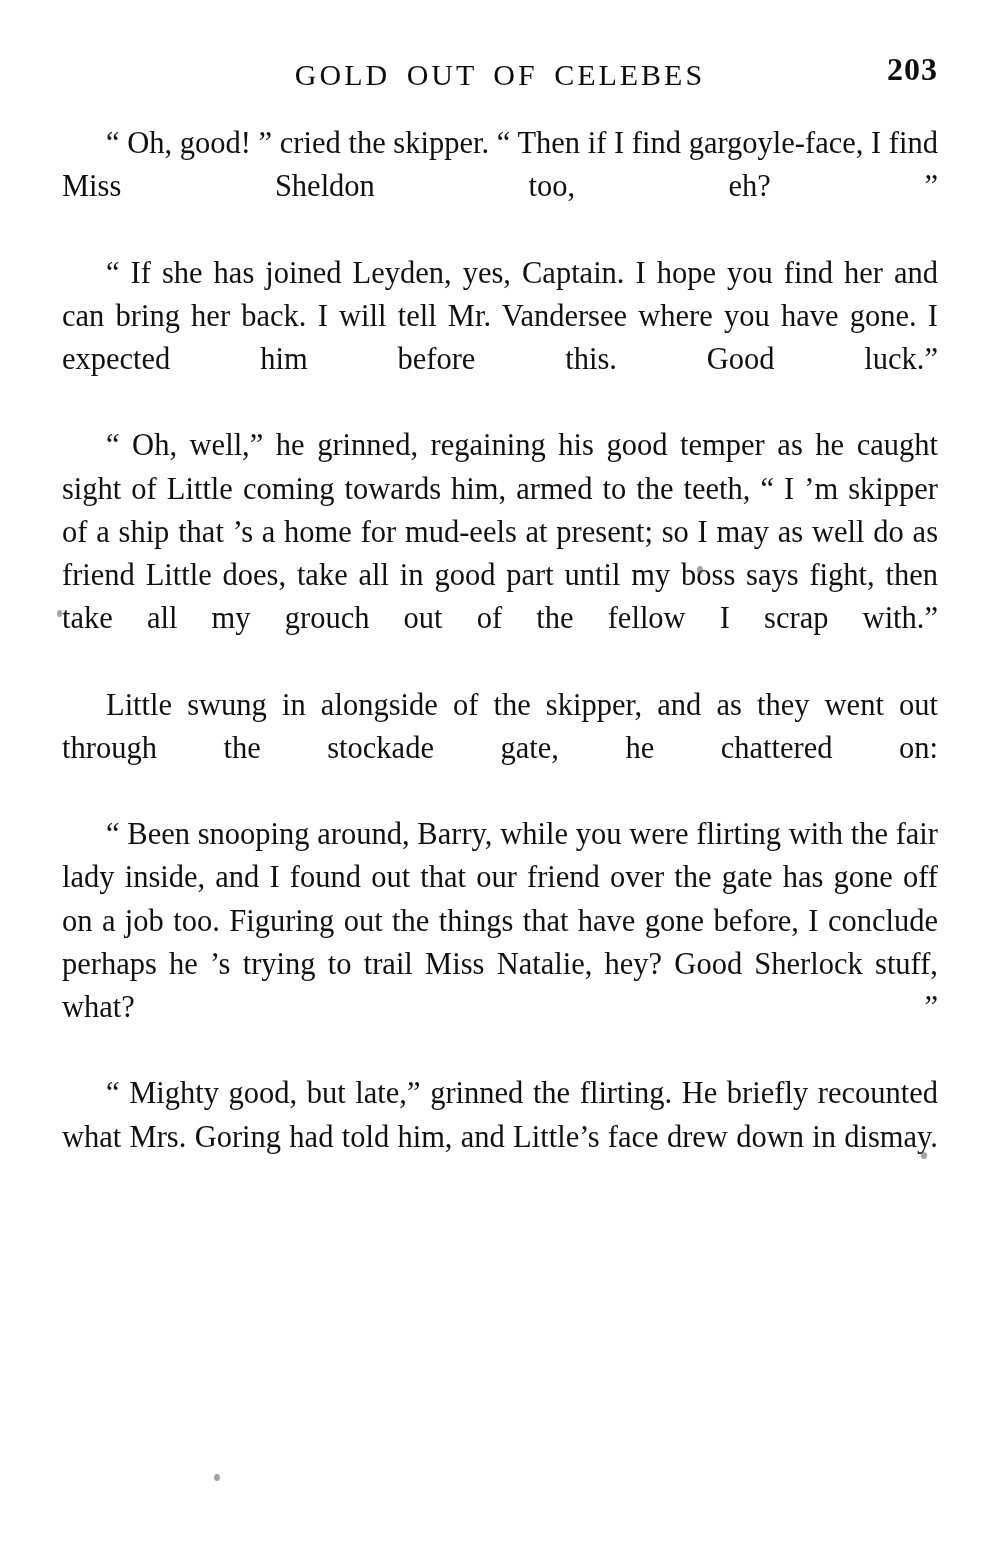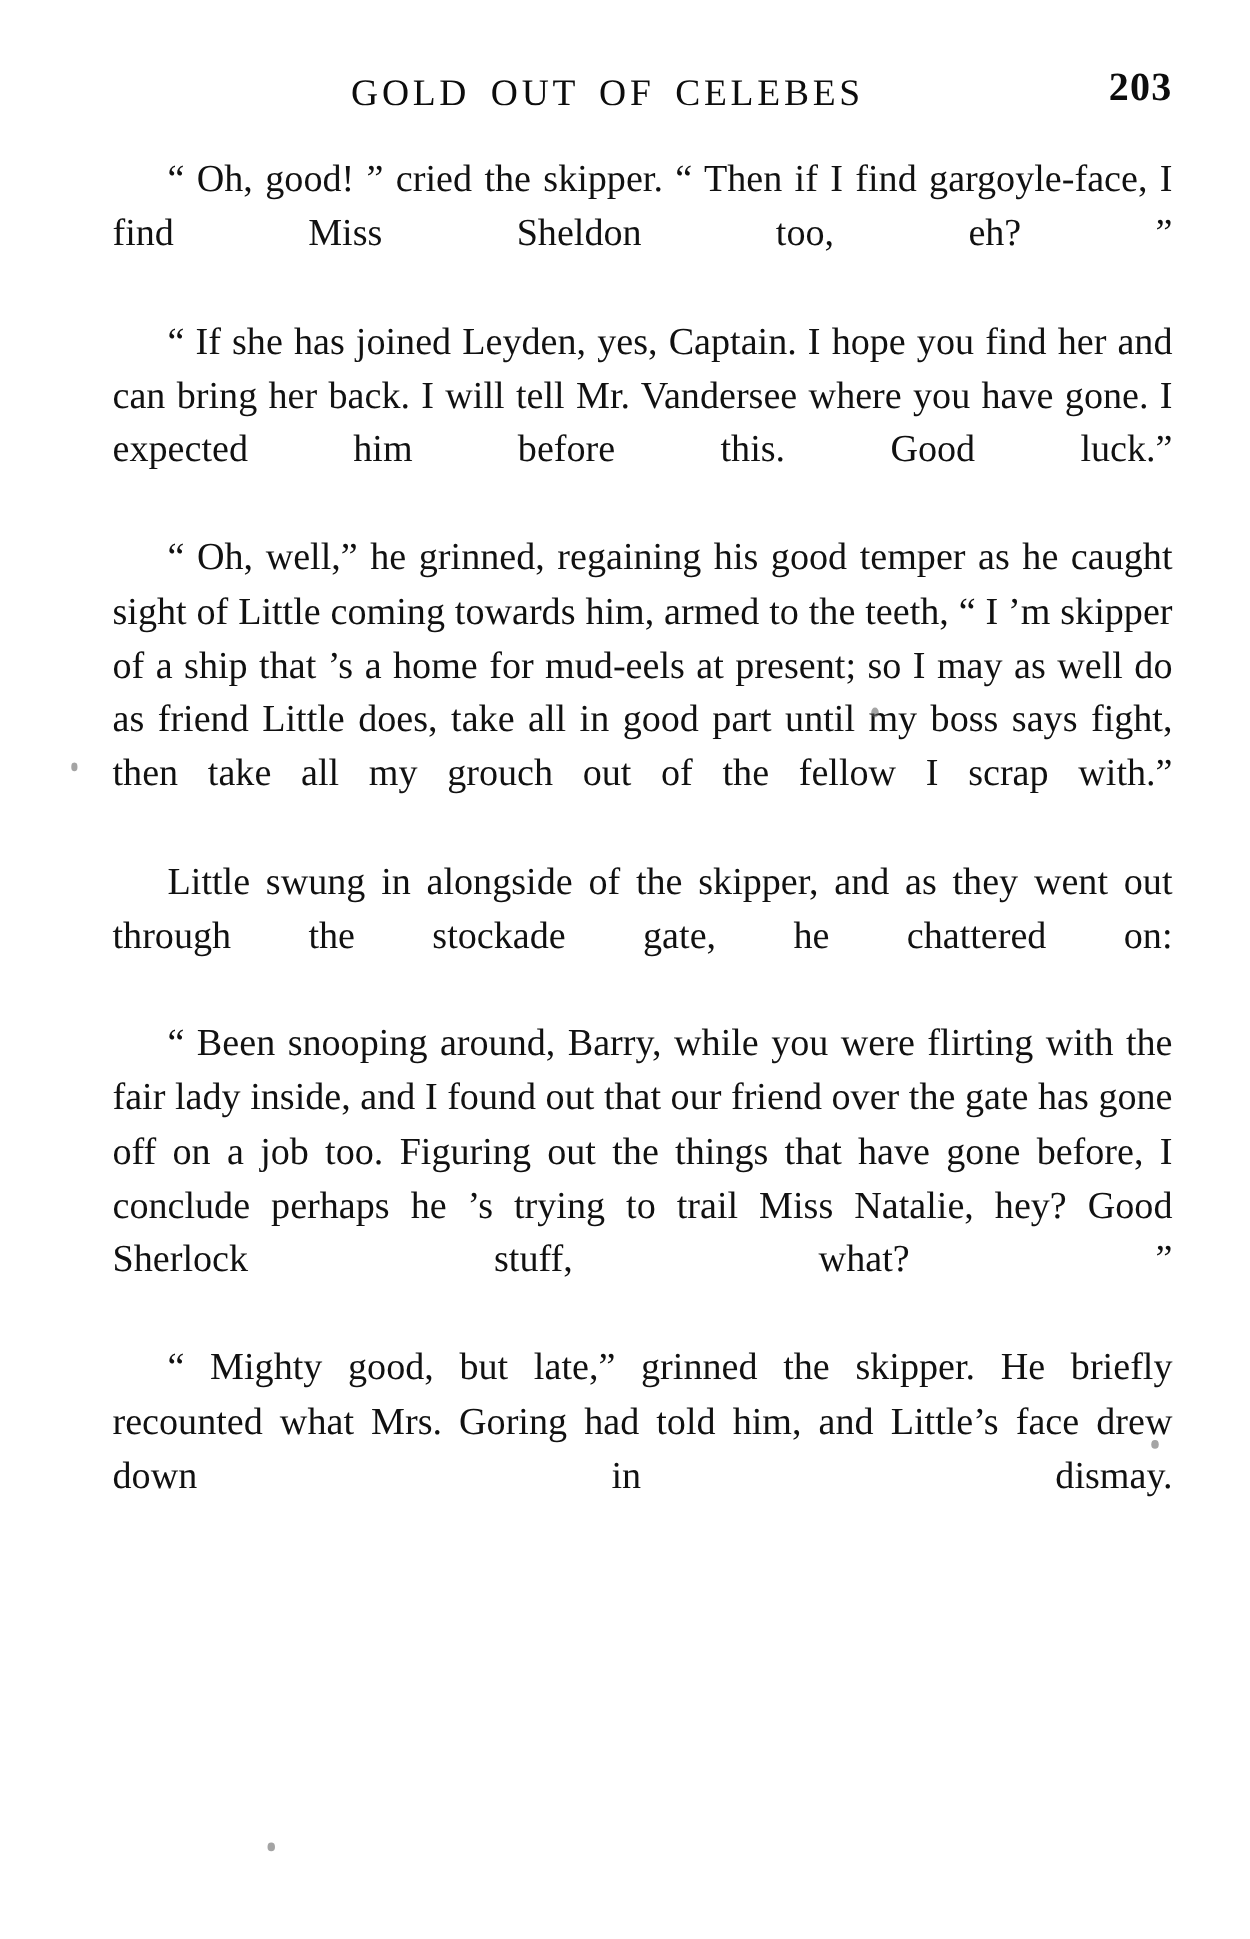--- a/index.html
+++ b/index.html
@@ -18,21 +18,21 @@
   .page {
     position: absolute;
     left: 0;
     top: 0;
     width: 1000px;
     height: 1551px;
     background: #ffffff;
   }
   .running-head {
     position: absolute;
-    left: 46px;
+    left: 60px;
     top: 58px;
     width: 880px;
     height: 40px;
     display: flex;
     align-items: baseline;
     justify-content: center;
   }
   .head-title {
     font-size: 30px;
     letter-spacing: 3px;
@@ -60,21 +60,20 @@
     margin: 0;
     font-size: 30.5px;
     line-height: 43.2px;
     text-align: justify;
     text-justify: inter-word;
     color: #111111;
     hyphens: none;
   }
   .body-text p.indent {
     text-indent: 44px;
-    margin-left: 28px;
   }
   .body-text p.noindent {
     text-indent: 0;
   }
   
   .body-text p::after {
     content: "";
     display: inline-block;
     width: 100%;
   }
@@ -99,21 +98,21 @@
   </div>
 
   <div class="folio">203</div>
 
   <div class="body-text">
     <p class="indent">“ Oh, good! ” cried the skipper.  “ Then if I find gargoyle-face, I find Miss Sheldon too, eh? ”</p>
     <p class="indent">“ If she has joined Leyden, yes, Captain.  I hope you find her and can bring her back.  I will tell Mr. Vandersee where you have gone.  I expected him before this.  Good luck.”</p>
     <p class="indent">“ Oh, well,” he grinned, regaining his good temper as he caught sight of Little coming towards him, armed to the teeth, “ I ’m skipper of a ship that ’s a home for mud-eels at present; so I may as well do as friend Little does, take all in good part until my boss says fight, then take all my grouch out of the fellow I scrap with.”</p>
     <p class="indent">Little swung in alongside of the skipper, and as they went out through the stockade gate, he chattered on:</p>
     <p class="indent">“ Been snooping around, Barry, while you were flirting with the fair lady inside, and I found out that our friend over the gate has gone off on a job too. Figuring out the things that have gone before, I conclude perhaps he ’s trying to trail Miss Natalie, hey? Good Sherlock stuff, what? ”</p>
-    <p class="indent">“ Mighty good, but late,” grinned the skipper. He briefly recounted what Mrs. Goring had told him, and Little’s face drew down in dismay.</p>
+    <p class="indent">“ Mighty good, but late,” grinned the flirting. He briefly recounted what Mrs. Goring had told him, and Little’s face drew down in dismay.</p>
   </div>
 
   <span class="speck s1"></span>
   <span class="speck s2"></span>
   <span class="speck s3"></span>
   <span class="speck s4"></span>
 
 </div>
 
 </body></html>

